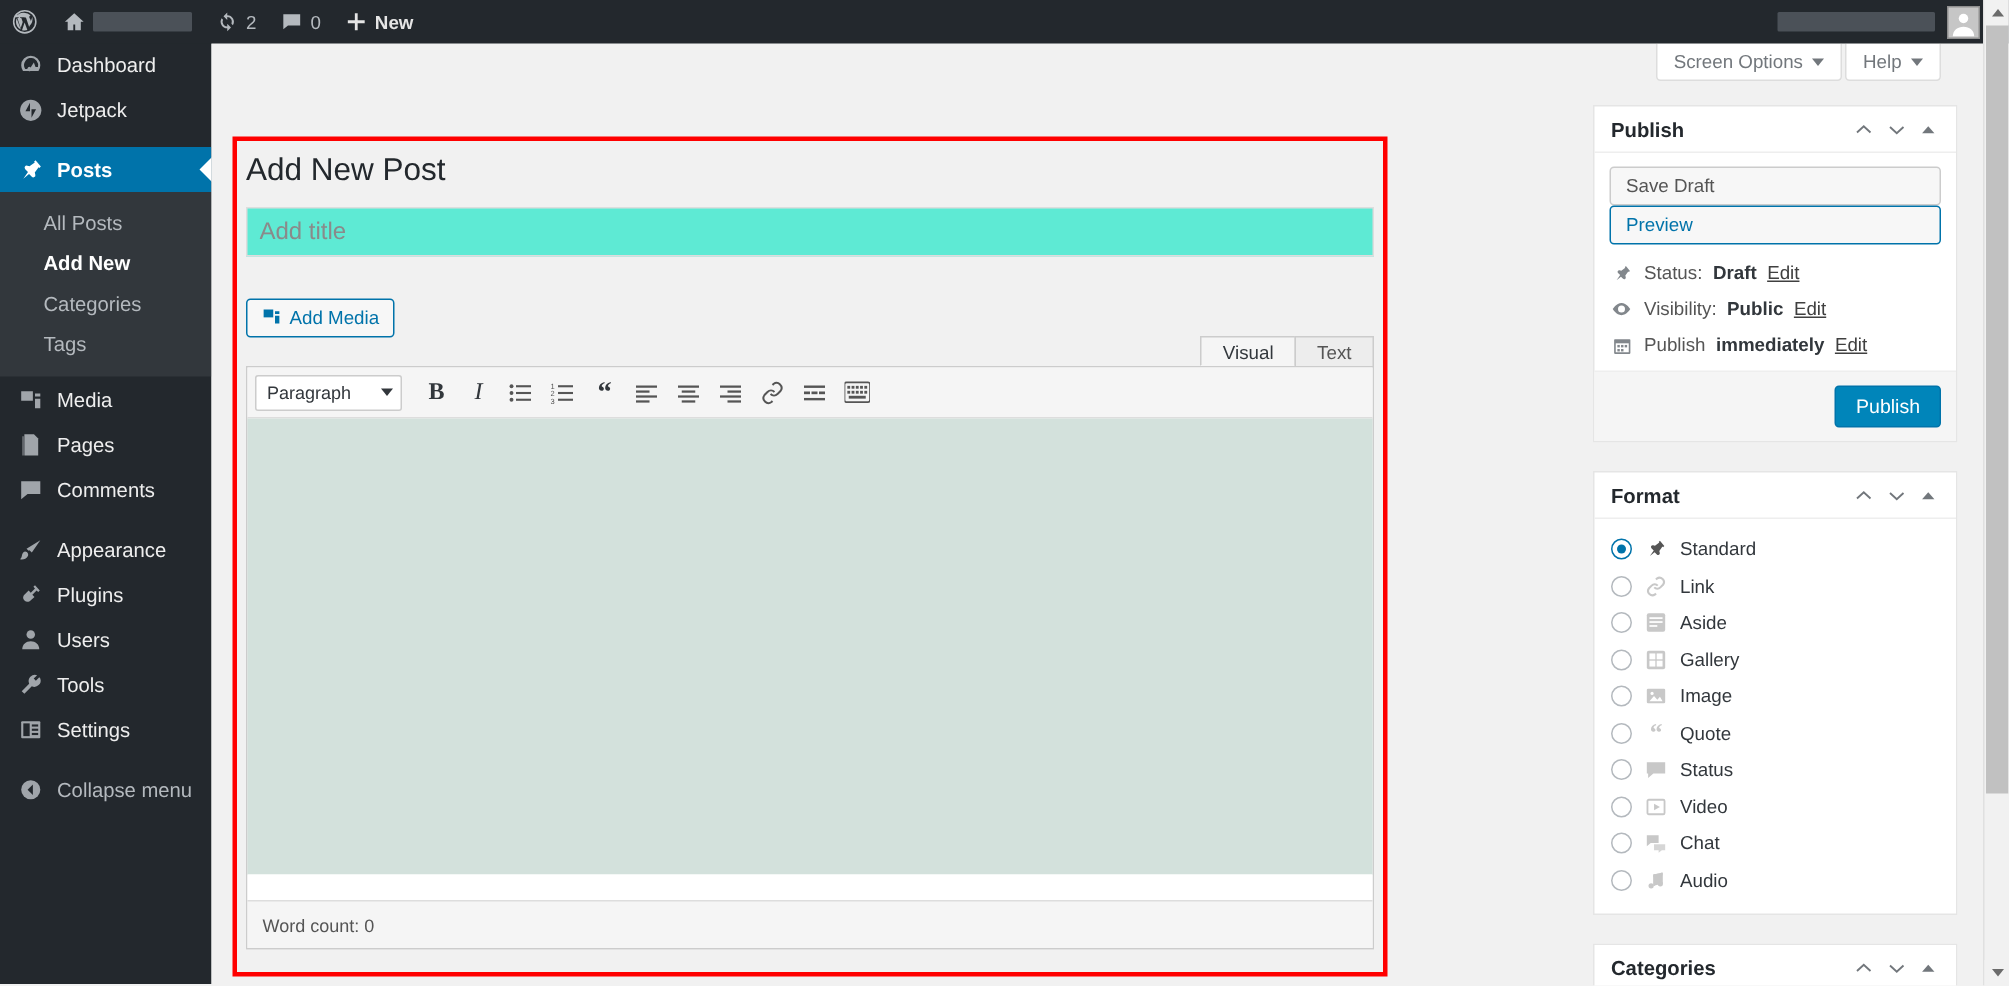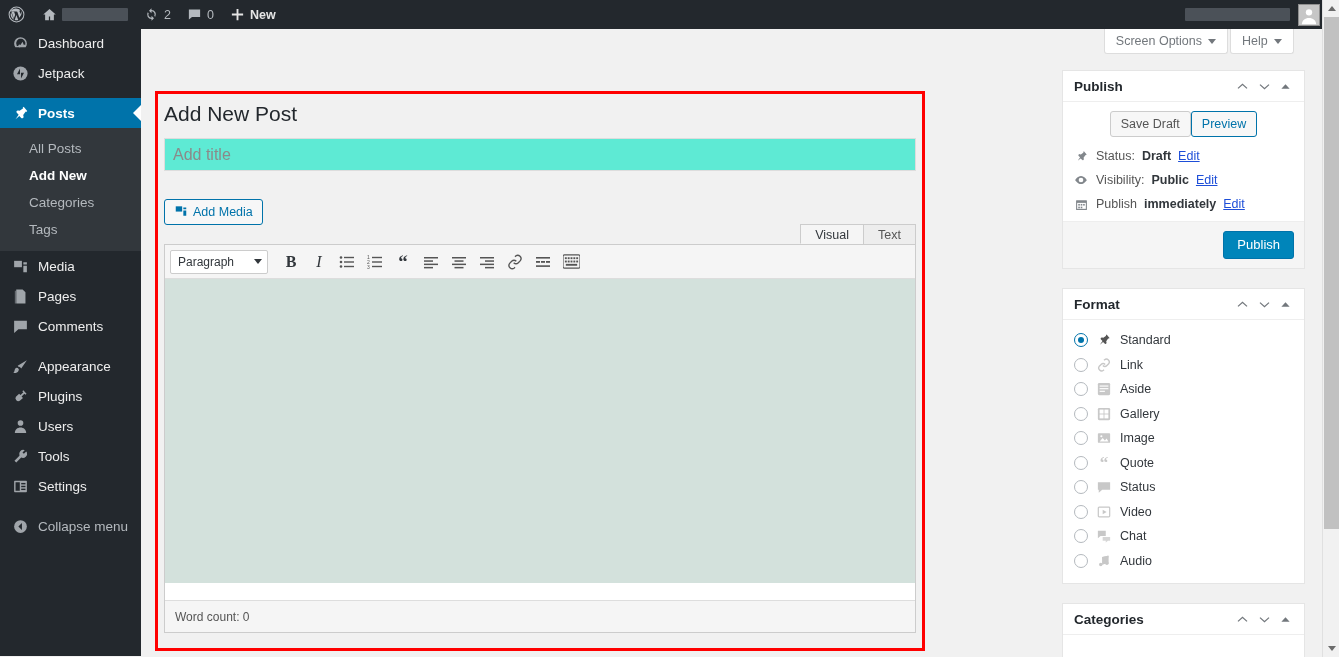--- a/index.html
+++ b/index.html
@@ -194,35 +194,35 @@
     height: 31px; display: flex; align-items: center;
     padding: 0 9px 0 11px; border-bottom: 1px solid #eee;
   }
   .postbox-title { font-size: 13.5px; font-weight: bold; color: #23282d; flex: 1; }
   .order-btn { width: 22px; height: 24px; display: flex; align-items: center; justify-content: center; color: #72777c; }
   .toggle-btn { width: 20px; height: 24px; display: flex; align-items: center; justify-content: center; color: #72777c; }
 
   #submitbox-minor {
     padding: 9px 10px 10px 10px; border-bottom: 1px solid #eee;
   }
-  .minor-row1 { display: flex; justify-content: center; margin-bottom: 12px; }
+  .minor-row1 { display: flex; justify-content: flex-end; margin-bottom: 12px; flex-direction: column; }
   .btn-secondary {
     height: 26px; padding: 0 10px; line-height: 24px;
     background: #f7f7f7; border: 1px solid #ccc; border-radius: 3px;
     color: #555; font-size: 12.5px;
   }
   .btn-preview { color: #0073aa; border-color: #0073aa; }
   .misc-row {
     display: flex; align-items: center; gap: 7px;
     font-size: 12.5px; color: #555; margin-bottom: 10px;
   }
   .misc-row:last-child { margin-bottom: 0; }
   .misc-row .mi { width: 16px; display: flex; justify-content: center; color: #82878c; }
   .misc-row b { color: #32373c; }
-  .edit-link { color: #1d4ed8; text-decoration: underline; }
+  .edit-link { color: #404040; text-decoration: underline; }
   #major-publishing {
     padding: 9px 10px; display: flex; justify-content: flex-end; background: #f5f5f5;
   }
   #publish-btn {
     height: 28px; padding: 0 13px; line-height: 26px;
     background: #0085ba; border: 1px solid #0073aa; border-radius: 3px;
     color: #fff; font-size: 13px; font-weight: normal;
   }
 
   #format-list { padding: 8px 0 10px 11px; }

